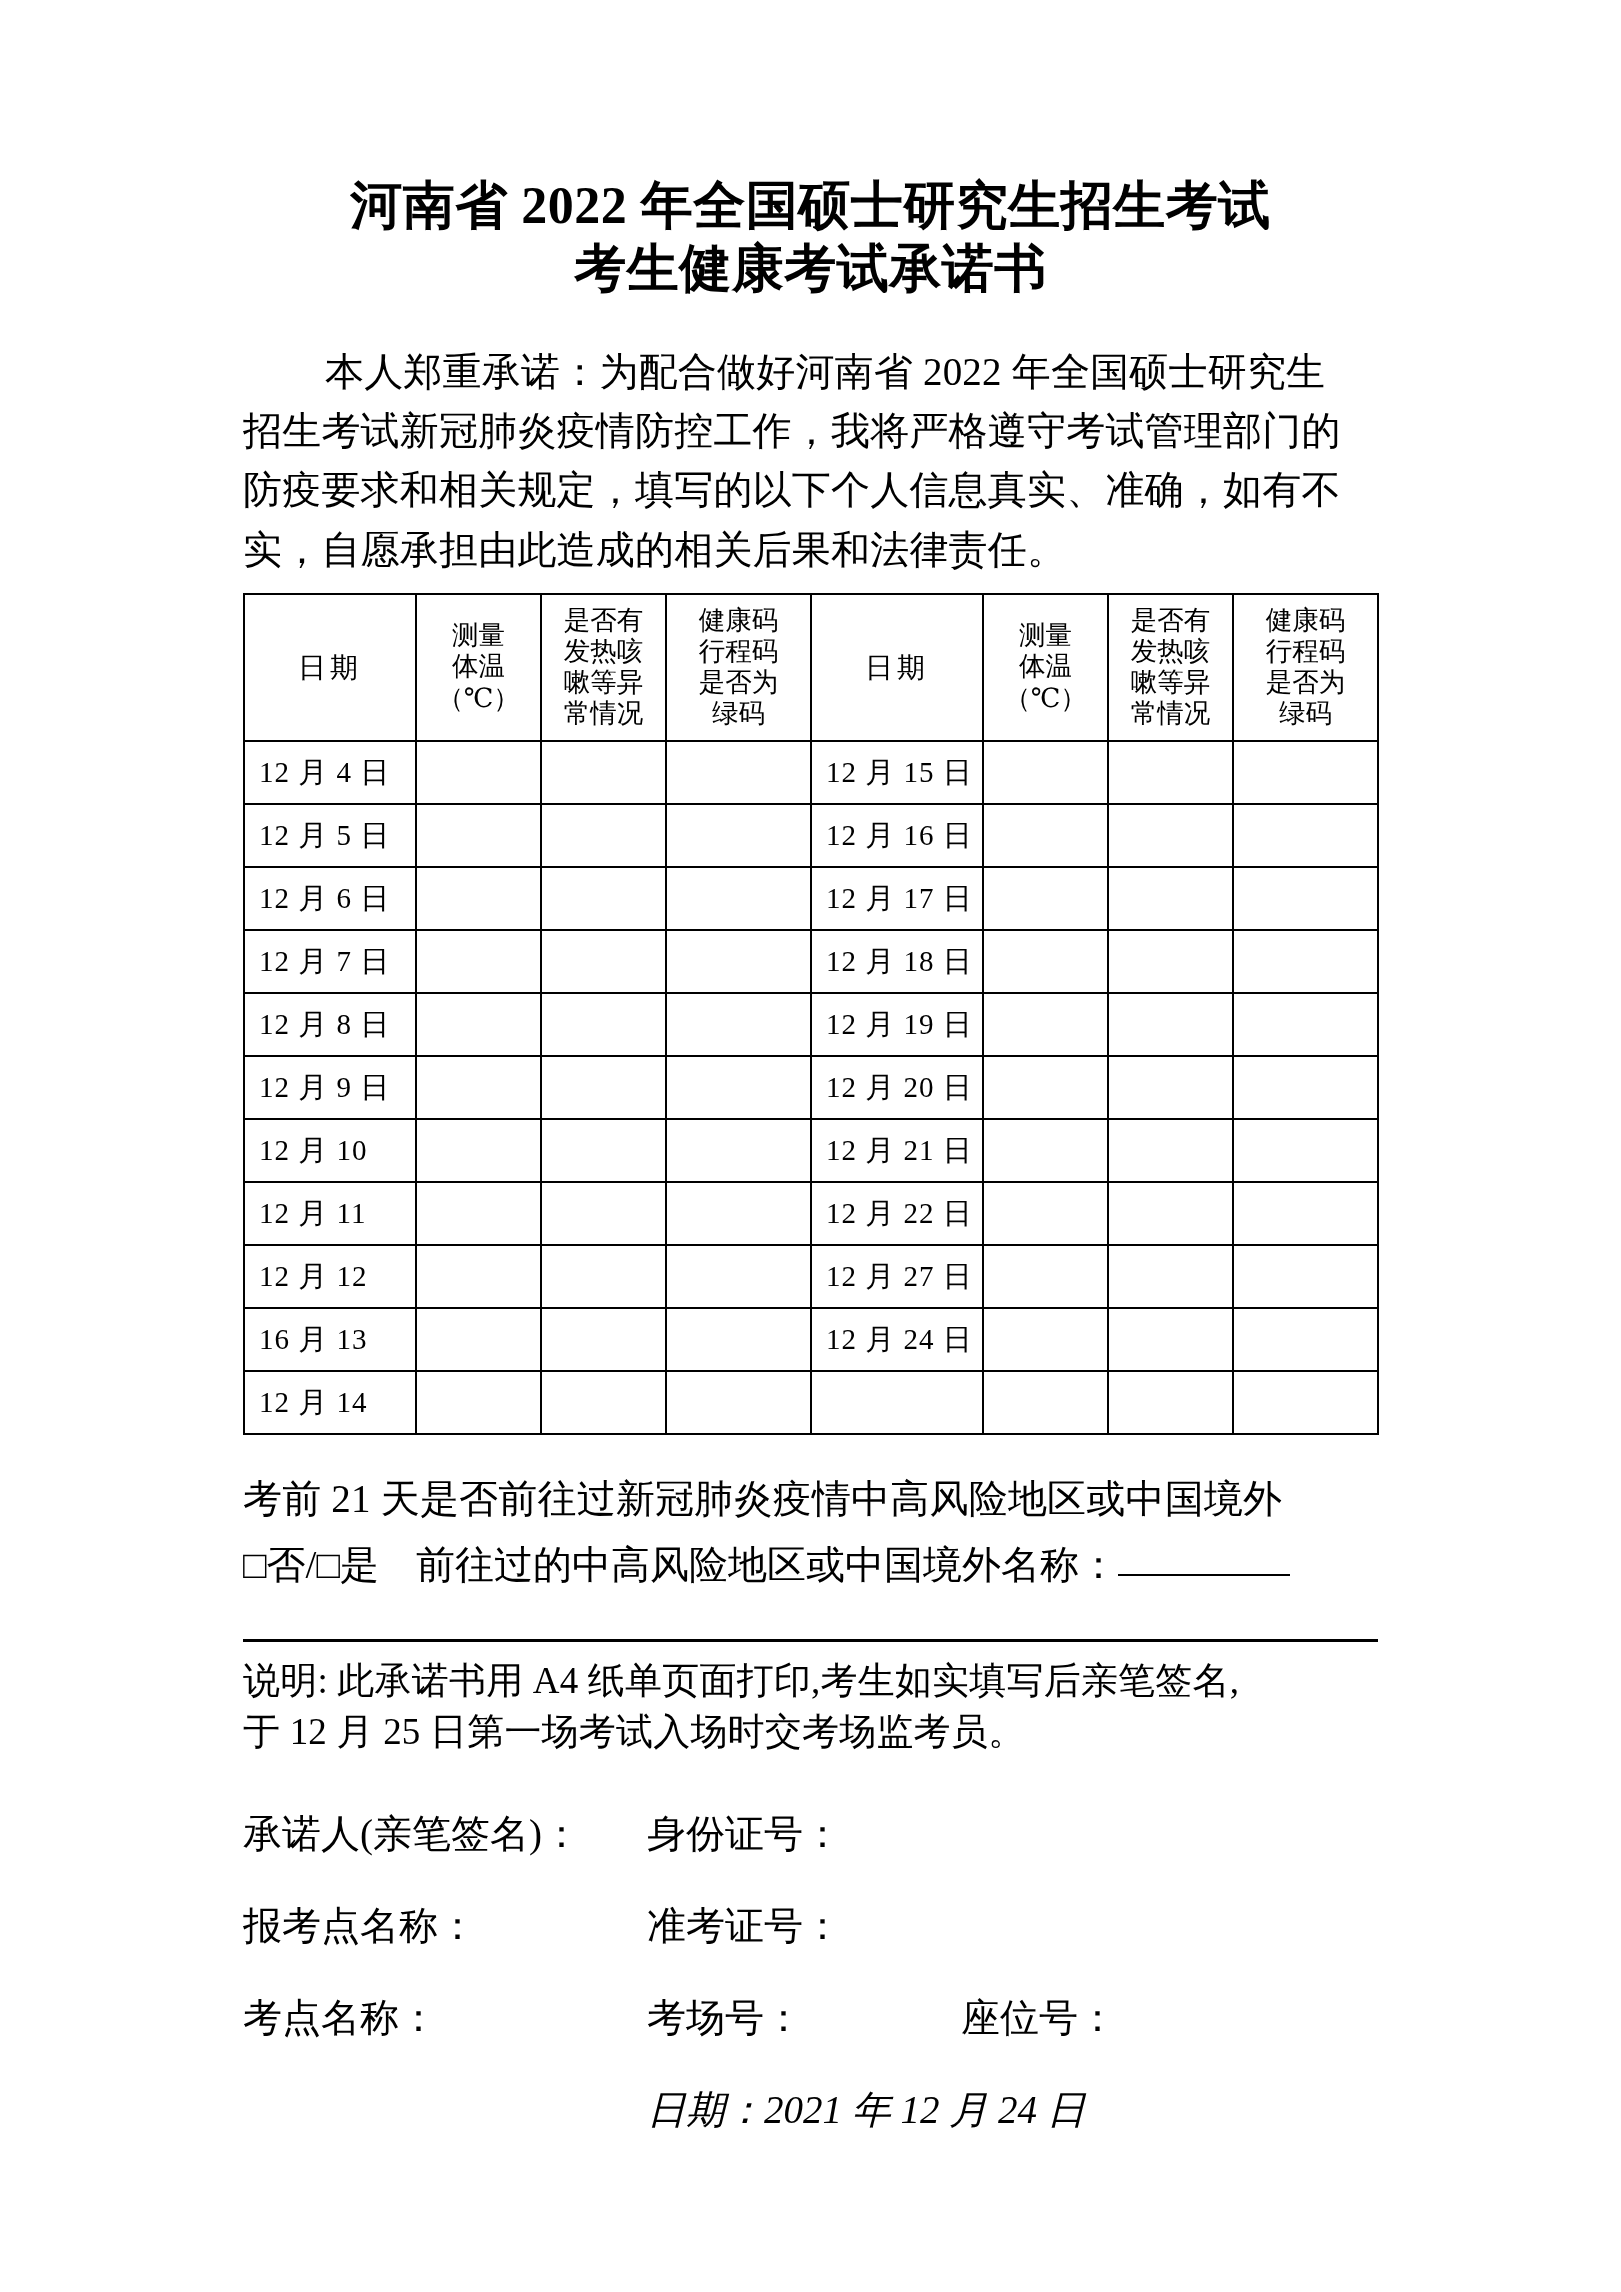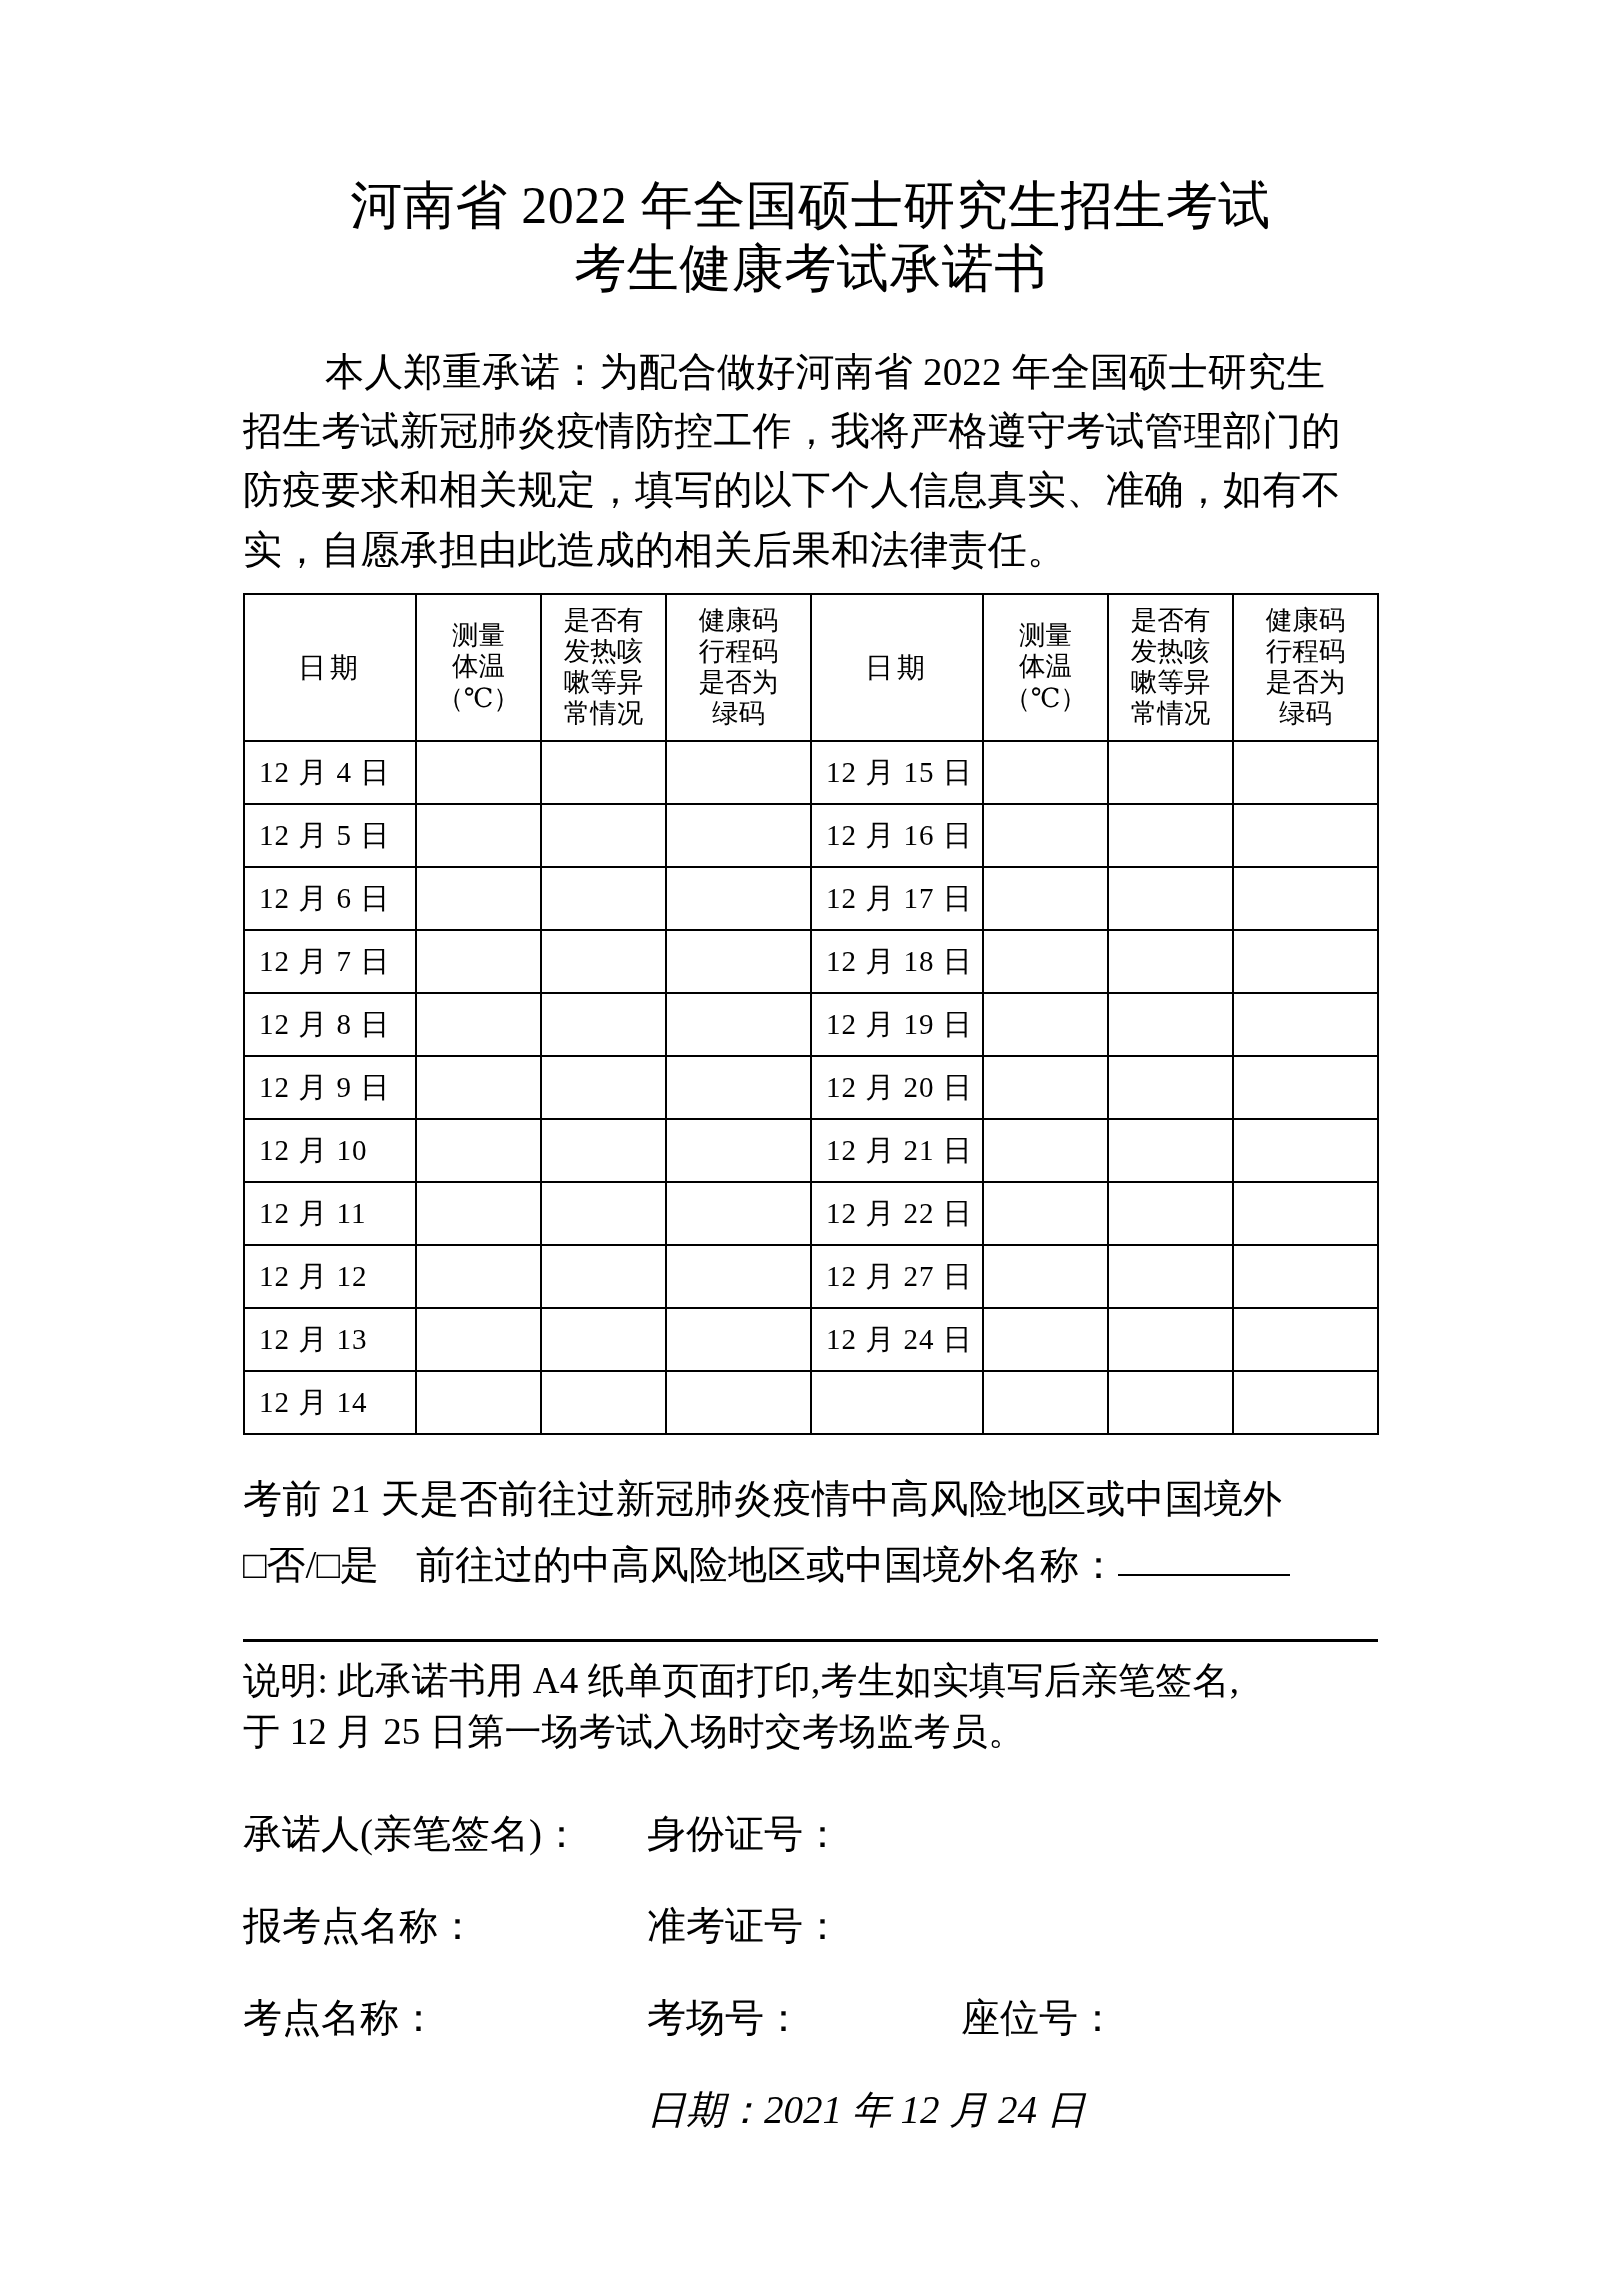--- a/index.html
+++ b/index.html
@@ -24,21 +24,21 @@
   .content {
     position: absolute;
     left: 243px;
     top: 0;
     width: 1135px;
   }
 
   
   .doc-title {
     text-align: center;
-    font-weight: normal;
+    font-weight: bold;
     font-size: 52px;
     line-height: 1.22;
     letter-spacing: 0.5px;
     padding-top: 174px;
   }
   .doc-title .tline { display: block; white-space: nowrap; }
 
   
   .intro {
     margin-top: 41px;
@@ -313,21 +313,21 @@
           <td class="date-cell">12 月 12</td>
           <td></td>
           <td></td>
           <td></td>
           <td class="date-cell">12 月 27 日</td>
           <td></td>
           <td></td>
           <td></td>
         </tr>
         <tr>
-          <td class="date-cell">12 月 13</td>
+          <td class="date-cell">16 月 13</td>
           <td></td>
           <td></td>
           <td></td>
           <td class="date-cell">12 月 24 日</td>
           <td></td>
           <td></td>
           <td></td>
         </tr>
         <tr>
           <td class="date-cell">12 月 14</td>

